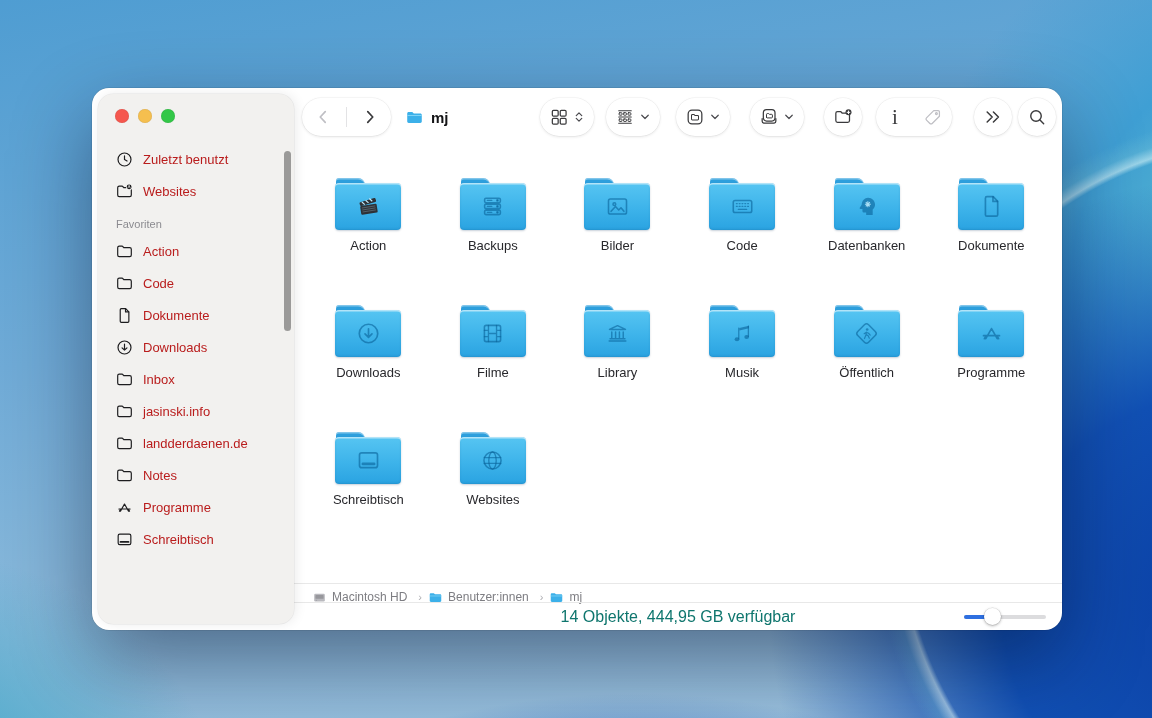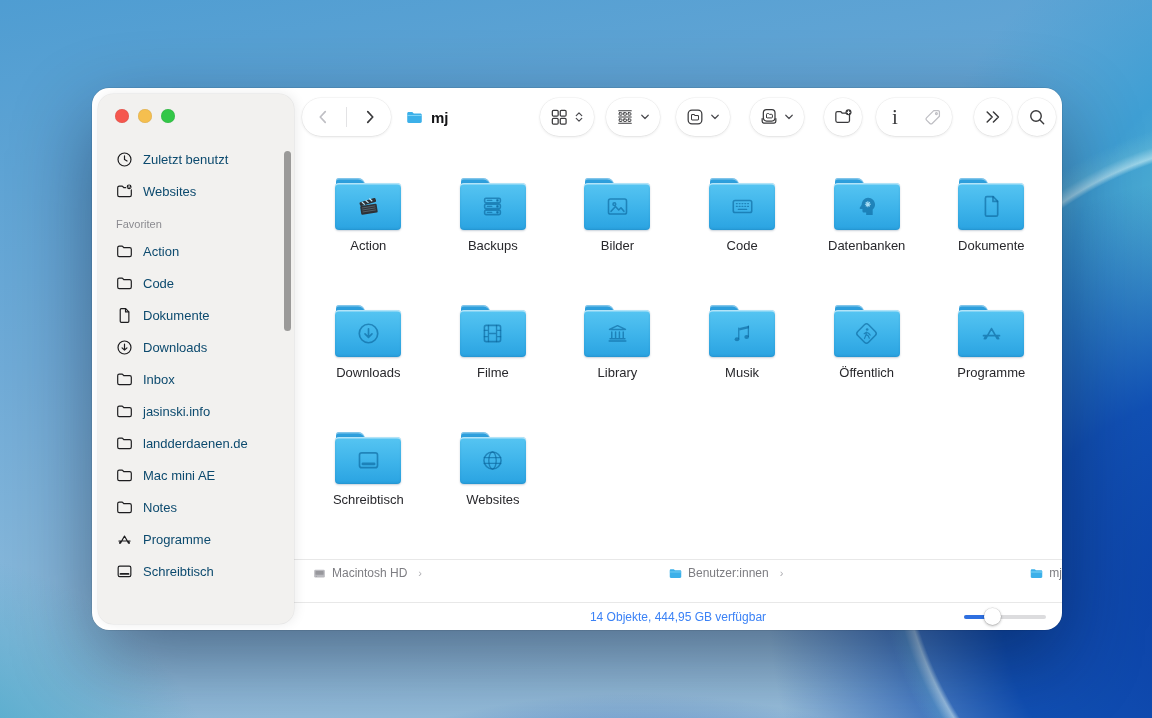--- a/index.html
+++ b/index.html
@@ -30,21 +30,21 @@
   
   .sidebar {
     position:absolute; left:6px; top:6px; bottom:6px; width:196px;
     background:#f2f1ef; border-radius:15px; z-index:3;
     box-shadow: 0 0 0 .5px rgba(0,0,0,.07), 2px 0 12px rgba(0,0,0,.08);
   }
   .lights { display:flex; gap:9px; padding:15px 0 0 17px; }
   .light { width:14px; height:14px; border-radius:50%; box-shadow: inset 0 0 1px rgba(0,0,0,.25); }
   .nav { margin-top:20px; }
   .srow { display:flex; align-items:center; gap:9px; height:32px; padding-left:17px; cursor:default; }
-  .srow .lab { font-size:13px; color:#0c4a6e; white-space:nowrap; }
+  .srow .lab { font-size:13px; color:#b91c1c; white-space:nowrap; }
   .sbicon { width:19px; height:19px; color:#1d1d1f; flex:0 0 auto; }
   .sbicon svg { width:100%; height:100%; display:block; }
   .shead { height:28px; display:flex; align-items:flex-end; padding:0 0 5px 18px;
            font-size:11px; font-weight:400; color:#8b8b90; }
   .sb-scroll { position:absolute; right:3px; top:57px; width:7px; height:180px;
                border-radius:4px; background:rgba(0,0,0,.36); }
 
   
   .content { position:absolute; left:202px; right:0; top:0; bottom:0; }
 
@@ -79,32 +79,32 @@
   .fbody { position:absolute; top:5px; left:0; right:0; height:47px; border-radius:4px;
            background:linear-gradient(180deg,#56c5f2 0%,#3db3ea 55%,#2aa3e1 100%);
            box-shadow: inset 0 1.5px 0 rgba(255,255,255,.55), inset 0 -1px 2px rgba(0,60,110,.15), 0 1px 2px rgba(0,40,80,.22);
            display:flex; align-items:center; justify-content:center; }
   .glyph { width:27px; height:27px; color:rgba(10,100,155,.62); }
   .glyph svg { width:100%; height:100%; display:block; }
   .glyph[data-name="clapperboard-icon"] { color:#2e3136; }
   .flabel { margin-top:8px; font-size:13px; color:#28282c; }
 
   
-  .pathbar { position:absolute; left:0; right:0; bottom:44px; height:27px; border-top:1px solid #e8e8e8;
-             display:flex; align-items:center; padding-left:18px; font-size:12px; color:#7d7d82;justify-content:space-between; }
+  .pathbar { position:absolute; left:0; right:0; bottom:20px; height:27px; border-top:1px solid #e8e8e8;
+             display:flex; align-items:center; padding-left:18px; font-size:12px; color:#7d7d82; }
   .path-item { display:flex; align-items:center; gap:5px; }
   .pb-icon { width:15px; height:15px; }
   .pb-icon svg { width:100%; height:100%; display:block; }
   .sep { color:#adadb2; padding:0 6px; font-size:11px; }
   .path-item:last-of-type .sep { display:none; }
 
   
   .statusbar { position:absolute; left:0; right:0; bottom:0; height:28px; border-top:1px solid #e8e8e8;
                display:flex; align-items:center; justify-content:center; }
-  .status-text { font-size:12px; color:#3b82f6; }
+  .status-text { font-size:16px; color:#0f766e; }
   .zoomslider { position:absolute; right:16px; top:12px; width:82px; height:4px; border-radius:2px; background:#dcdcde; }
   .zoomfill { position:absolute; left:0; top:0; bottom:0; width:26px; border-radius:2px; background:#2e6fe0; }
   .zoomthumb { position:absolute; left:20px; top:-7px; width:17px; height:17px; border-radius:50%;
                background:#fff; box-shadow: 0 0 0 .5px rgba(0,0,0,.12), 0 1px 3px rgba(0,0,0,.3); }
 </style>
 </head>
 <body>
 
 <div class="bg" data-name="desktop-wallpaper"></div>
 
@@ -201,28 +201,20 @@
 
         <div class="srow" data-name="sidebar-item">
           <span class="sbicon" data-name="folder-icon">
             <svg viewBox="0 0 24 24" fill="none" stroke="currentColor" stroke-width="1.5" stroke-linecap="round" stroke-linejoin="round">
               <path d="M3.4 7.2c0-1.1.9-2 2-2h3.8l1.8 1.8h7.6c1.1 0 2 .9 2 2v7.4c0 1.1-.9 2-2 2H5.4c-1.1 0-2-.9-2-2V7.2z"></path>
             </svg>
           </span>
           <span class="lab" data-name="sidebar-item-label">landderdaenen.de</span>
         </div>
 
-        <div class="srow" data-name="sidebar-item">
-          <span class="sbicon" data-name="folder-icon">
-            <svg viewBox="0 0 24 24" fill="none" stroke="currentColor" stroke-width="1.5" stroke-linecap="round" stroke-linejoin="round">
-              <path d="M3.4 7.2c0-1.1.9-2 2-2h3.8l1.8 1.8h7.6c1.1 0 2 .9 2 2v7.4c0 1.1-.9 2-2 2H5.4c-1.1 0-2-.9-2-2V7.2z"></path>
-            </svg>
-          </span>
-          <span class="lab" data-name="sidebar-item-label">Mac mini AE</span>
-        </div>
 
         <div class="srow" data-name="sidebar-item">
           <span class="sbicon" data-name="folder-icon">
             <svg viewBox="0 0 24 24" fill="none" stroke="currentColor" stroke-width="1.5" stroke-linecap="round" stroke-linejoin="round">
               <path d="M3.4 7.2c0-1.1.9-2 2-2h3.8l1.8 1.8h7.6c1.1 0 2 .9 2 2v7.4c0 1.1-.9 2-2 2H5.4c-1.1 0-2-.9-2-2V7.2z"></path>
             </svg>
           </span>
           <span class="lab" data-name="sidebar-item-label">Notes</span>
         </div>
 

